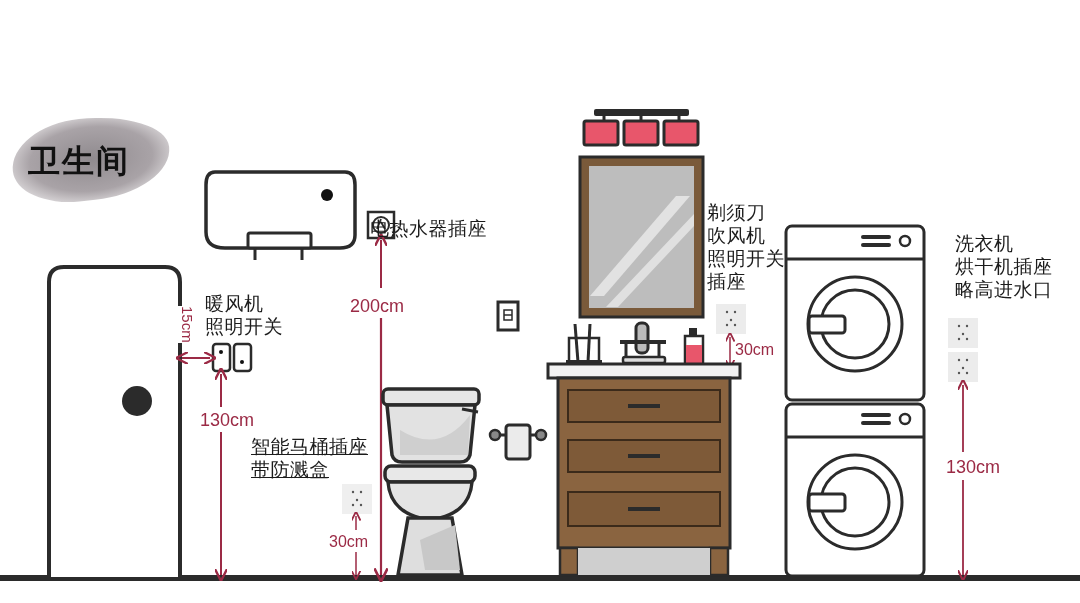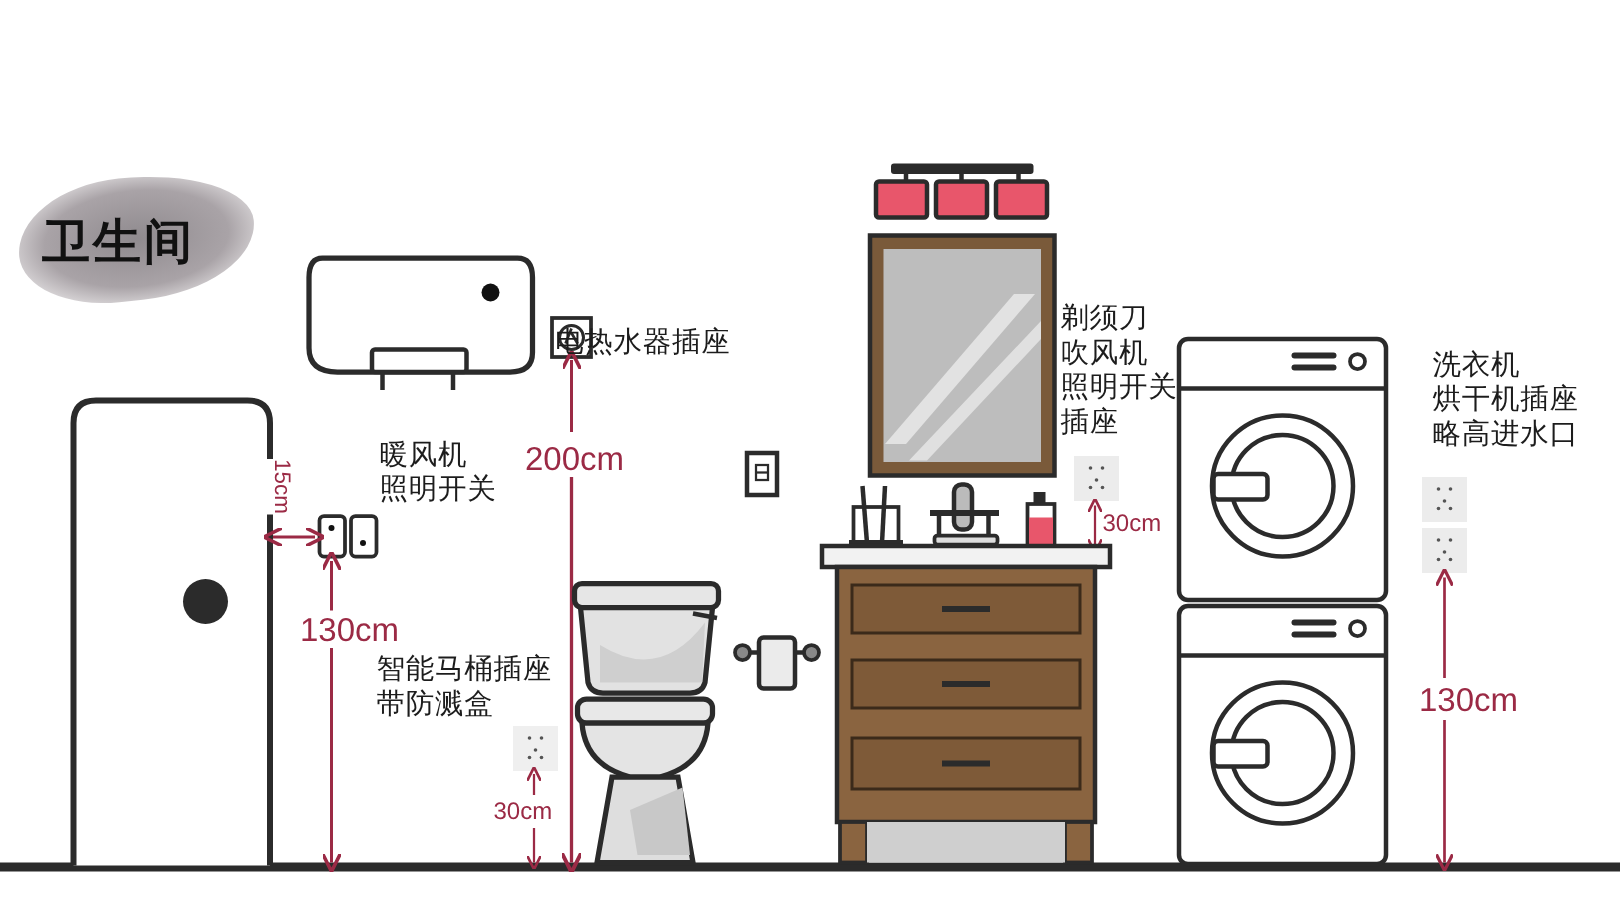--- a/index.html
+++ b/index.html
@@ -1,19 +1,19 @@
 <!DOCTYPE html>
 <html><head>
 <meta charset="utf-8">
 <style>
   html, body { margin:0; padding:0; }
   body { width:1080px; height:603px; background:#ffffff; position:relative; overflow:hidden;
          font-family:"DejaVu Sans","Liberation Sans",sans-serif; }
   .lbl { position:absolute; color:#1c1c1c; font-size:19px; line-height:23px; white-space:pre; letter-spacing:0.5px; }
-  .dim { position:absolute; color:#9b2a45; font-size:22px; line-height:20px; font-family:"Liberation Sans",sans-serif; white-space:nowrap; background:#fff; }
+  .dim { position:absolute; color:#9b2a45; font-size:18px; line-height:20px; font-family:"Liberation Sans",sans-serif; white-space:nowrap; background:#fff; }
   .title-blob { position:absolute; left:12px; top:118px; width:158px; height:82px;
                 background:radial-gradient(ellipse at 50% 50%, #8f8a8e 0%, #a9a3a7 55%, rgba(200,195,198,0.6) 80%, rgba(255,255,255,0) 100%);
                 border-radius:45% 55% 50% 40% / 55% 45% 55% 45%; transform:rotate(-6deg); }
   .title { position:absolute; left:28px; top:140px; font-size:32px; font-weight:bold; color:#111; letter-spacing:2px; }
   svg { position:absolute; left:0; top:0; }
 </style>
 </head>
 <body>
 
 <div class="title-blob"></div>
@@ -193,23 +193,23 @@
       <circle cx="967" cy="360" r="1.2" fill="#555"></circle>
     <circle cx="963" cy="368" r="1.2" fill="#555"></circle>
       <circle cx="959" cy="373" r="1.2" fill="#555"></circle>
       <circle cx="967" cy="373" r="1.2" fill="#555"></circle>
   </g>
   <line x1="963" y1="385" x2="963" y2="452" stroke="#9b2a45" stroke-width="1.8" marker-start="url(#arr)"></line>
   <line x1="963" y1="480" x2="963" y2="575" stroke="#9b2a45" stroke-width="1.8" marker-end="url(#arr)"></line>
 </svg>
 
 <div class="lbl" style="left:370px; top:181px;margin-top:36px;">电热水器插座</div>
-<div class="lbl" style="left:205px; top:292px;margin-left:48px;">暖风机
+<div class="lbl" style="left:205px; top:292px;">暖风机
 照明开关</div>
-<div class="lbl" style="left:251px; top:435px;">智能马桶插座
+<div class="lbl" style="left:251px; top:435px;text-decoration:underline;">智能马桶插座
 带防溅盒</div>
 <div class="lbl" style="left:707px; top:201px;">剃须刀
 吹风机
 照明开关
 插座</div>
 <div class="lbl" style="left:955px; top:232px;">洗衣机
 烘干机插座
 略高进水口</div>
 
 <div class="dim" style="left:170px; top:306px; transform:rotate(90deg); transform-origin:left top; font-size:15px; left:197px;">15cm</div>

